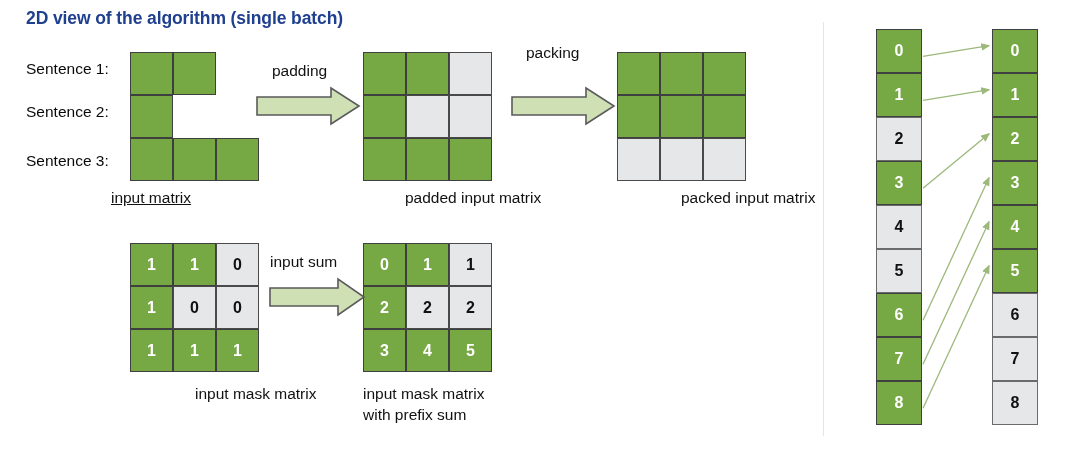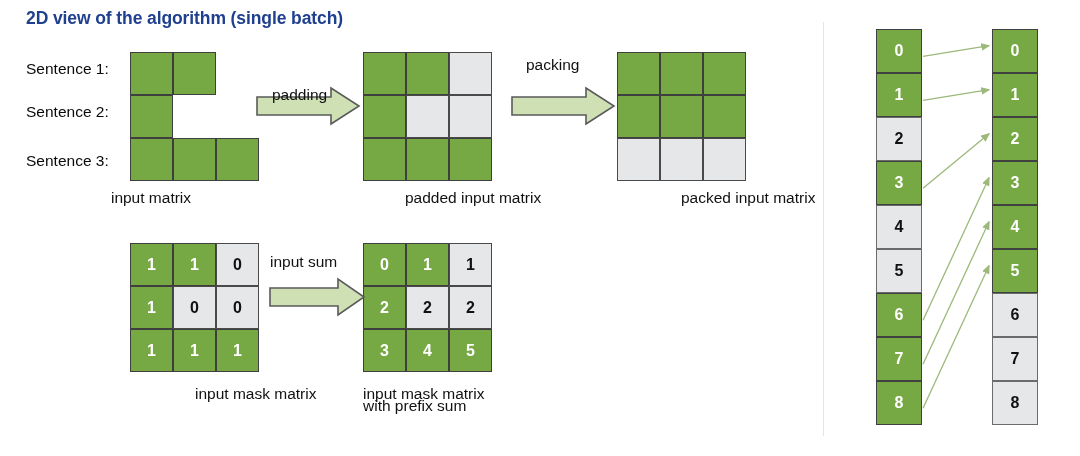--- a/index.html
+++ b/index.html
@@ -149,43 +149,43 @@
       <div class="cell green" style="left: 363px; top: 329px; width: 43px; height: 43px;">3</div>
       <div class="cell green" style="left: 406px; top: 329px; width: 43px; height: 43px;">4</div>
       <div class="cell green" style="left: 449px; top: 329px; width: 43px; height: 43px;">5</div>
     </div>
 
   <div class="block-arrow" style="left:255px;top:86px;">
     <svg width="106" height="40" viewBox="0 0 106 40">
       <polygon points="2,11 76,11 76,2 104,20 76,38 76,29 2,29" fill="#cfe0b4" stroke="#5a5a5a" stroke-width="1.6" stroke-linejoin="miter"></polygon>
     </svg>
   </div>
-  <div class="arrow-label" style="left:272px;top:62px;margin-top:24px;">padding</div>
+  <div class="arrow-label" style="left:272px;top:62px;">padding</div>
 
   <div class="block-arrow" style="left:510px;top:86px;">
     <svg width="106" height="40" viewBox="0 0 106 40">
       <polygon points="2,11 76,11 76,2 104,20 76,38 76,29 2,29" fill="#cfe0b4" stroke="#5a5a5a" stroke-width="1.6" stroke-linejoin="miter"></polygon>
     </svg>
   </div>
-  <div class="arrow-label" style="left:526px;top:56px;">packing</div>
+  <div class="arrow-label" style="left:526px;top:44px;">packing</div>
 
   <div class="block-arrow" style="left:268px;top:277px;">
     <svg width="98" height="40" viewBox="0 0 98 40">
       <polygon points="2,11 70,11 70,2 96,20 70,38 70,29 2,29" fill="#cfe0b4" stroke="#5a5a5a" stroke-width="1.6" stroke-linejoin="miter"></polygon>
     </svg>
   </div>
   <div class="arrow-label" style="left:270px;top:253px;">input sum</div>
 
-  <div class="abs caption" style="left:86px;top:188px;width:130px;">input matrix</div>
+  <div class="abs caption" style="left:86px;top:188px;width:130px;text-decoration:underline;">input matrix</div>
   <div class="abs caption" style="left:405px;top:188px;width:0px;transform:translateX(-50%);">padded input matrix</div>
   <div class="abs caption" style="left:681px;top:188px;width:0px;transform:translateX(-50%);">packed input matrix</div>
 
   <div class="abs caption" style="left:195px;top:384px;width:0px;transform:translateX(-50%);">input mask matrix</div>
   <div class="abs caption" style="left:363px;top:384px;text-align:left;">input mask matrix</div>
-  <div class="abs caption" style="left:363px;top:396px;text-align:center;">with prefix sum</div>
+  <div class="abs caption" style="left:363px;top:405px;text-align:center;">with prefix sum</div>
 
   <div id="divider" class="abs"></div>
 
   <div id="col-source">
       <div class="col-cell green" style="left: 876px; top: 29px; width: 46px; height: 44px;">0</div>
       <div class="col-cell green" style="left: 876px; top: 73px; width: 46px; height: 44px;">1</div>
       <div class="col-cell gray" style="left: 876px; top: 117px; width: 46px; height: 44px;">2</div>
       <div class="col-cell green" style="left: 876px; top: 161px; width: 46px; height: 44px;">3</div>
       <div class="col-cell gray" style="left: 876px; top: 205px; width: 46px; height: 44px;">4</div>
       <div class="col-cell gray" style="left: 876px; top: 249px; width: 46px; height: 44px;">5</div>

